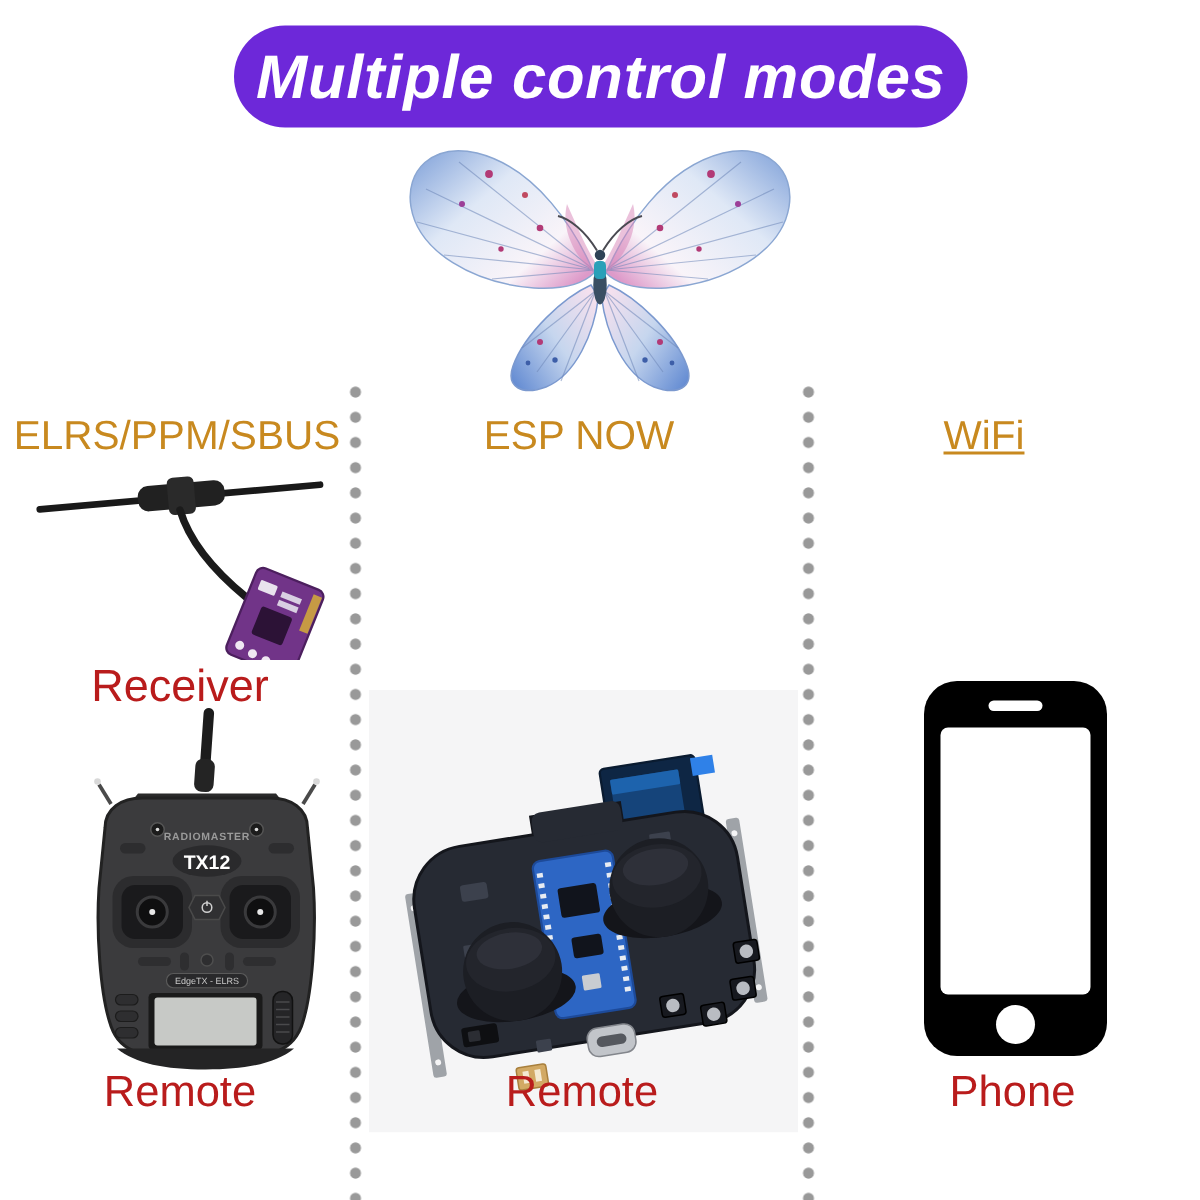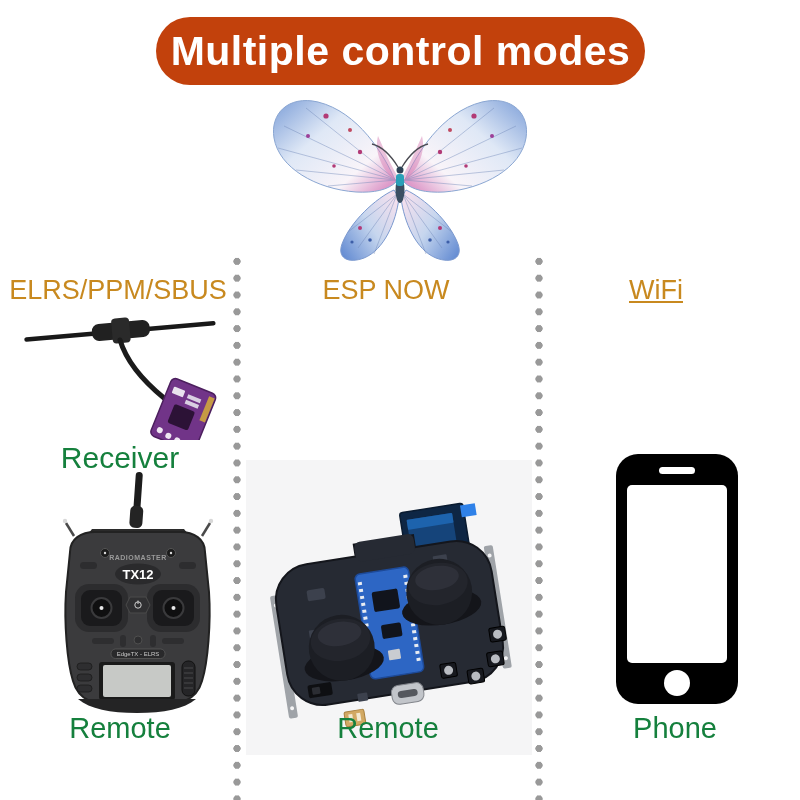--- a/index.html
+++ b/index.html
@@ -4,22 +4,22 @@
 <style>
   * { margin:0; padding:0; box-sizing:border-box; }
   html,body { background:#ffffff; }
   body { font-family:"Liberation Sans", sans-serif; }
   .canvas {
     position:relative; width:800px; height:800px; background:#ffffff;
     overflow:hidden; margin:0 auto;
   }
   .banner {
     position:absolute; left:156px; top:17px; width:489px; height:68px;
-    background:#c2410c; border-radius:34px;
-    display:flex; align-items:center; justify-content:center;
+    background:#6d28d9; border-radius:34px;
+    display:flex; align-items:center; justify-content:center;font-style:italic;
   }
   .banner span {
     color:#ffffff; font-size:41px; font-weight:bold; letter-spacing:0.5px;
     white-space:nowrap;
   }
   .butterfly { position:absolute; left:262px; top:92px; width:276px; height:172px; }
   .divider {
     position:absolute; top:253px; height:547px; width:8px;
     background-image: radial-gradient(circle, #999999 3.4px, rgba(153,153,153,0) 3.9px);
     background-size: 8px 16.8px; background-position: center top; background-repeat:repeat-y;
@@ -27,21 +27,21 @@
   .divider.left  { left:233px; }
   .divider.right { left:535px; }
   .mode-label {
     position:absolute; top:274px; height:32px; color:#c8891f;
     font-size:27px; text-align:center; line-height:32px; white-space:nowrap;
   }
   .mode-label.c1 { left:0;     width:236px; }
   .mode-label.c2 { left:236px; width:300px; }
   .mode-label.c3 { left:524px; width:264px;text-decoration:underline; }
   .caption {
-    position:absolute; color:#15803d; font-size:29px; text-align:center;
+    position:absolute; color:#b91c1c; font-size:29px; text-align:center;
     line-height:36px; white-space:nowrap;
   }
   .cap-receiver { left:0px;   top:440px; width:240px; font-size:30px; }
   .cap-remote1  { left:0px;   top:710px; width:240px; }
   .cap-remote2  { left:240px; top:710px; width:296px; }
   .cap-phone    { left:540px; top:710px; width:270px; }
   .receiver-art { position:absolute; left:16px;  top:298px; width:212px; height:142px; }
   .tx12-art     { position:absolute; left:50px;  top:470px; width:175px; height:245px; }
   .board-art    { position:absolute; left:246px; top:460px; width:286px; height:295px; }
   .phone-art    { position:absolute; left:612px; top:452px; width:130px; height:256px; }

